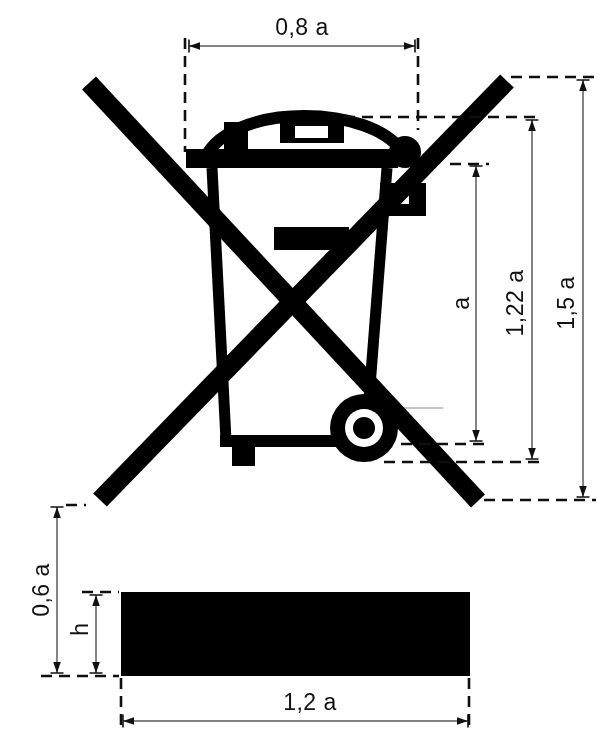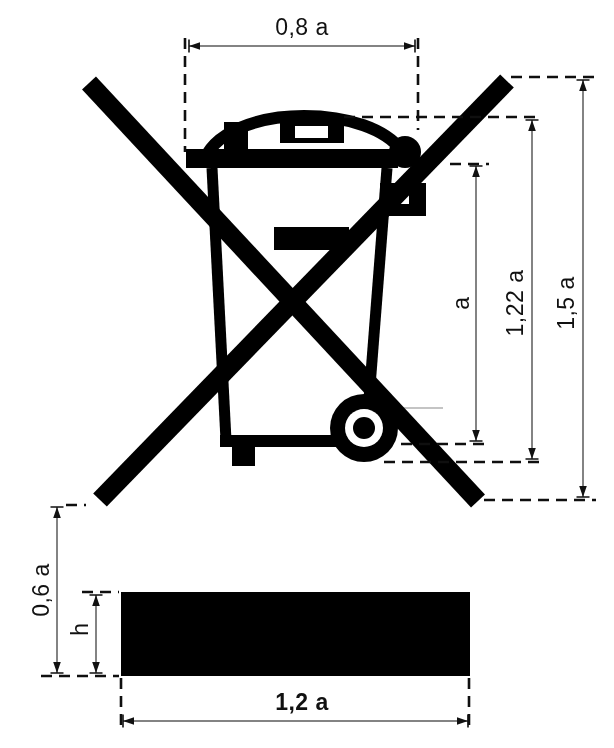--- a/index.html
+++ b/index.html
@@ -114,15 +114,15 @@
   <div class="dim-label vertical" style="left:455px; top:303px;">a</div>
 
   <div class="dim-label vertical" style="left:509px; top:303px;">1,22 a</div>
 
   <div class="dim-label vertical" style="left:560px; top:303px;">1,5 a</div>
 
   <div class="dim-label vertical" style="left:35px; top:590px;">0,6 a</div>
 
   <div class="dim-label vertical" style="left:74px; top:629px;">h</div>
 
-  <div class="dim-label" style="left:296px; top:702px;font-weight:bold;">1,2 a</div>
+  <div class="dim-label" style="left:304px; top:702px;">1,2 a</div>
 
 </div>
 
 </body></html>

